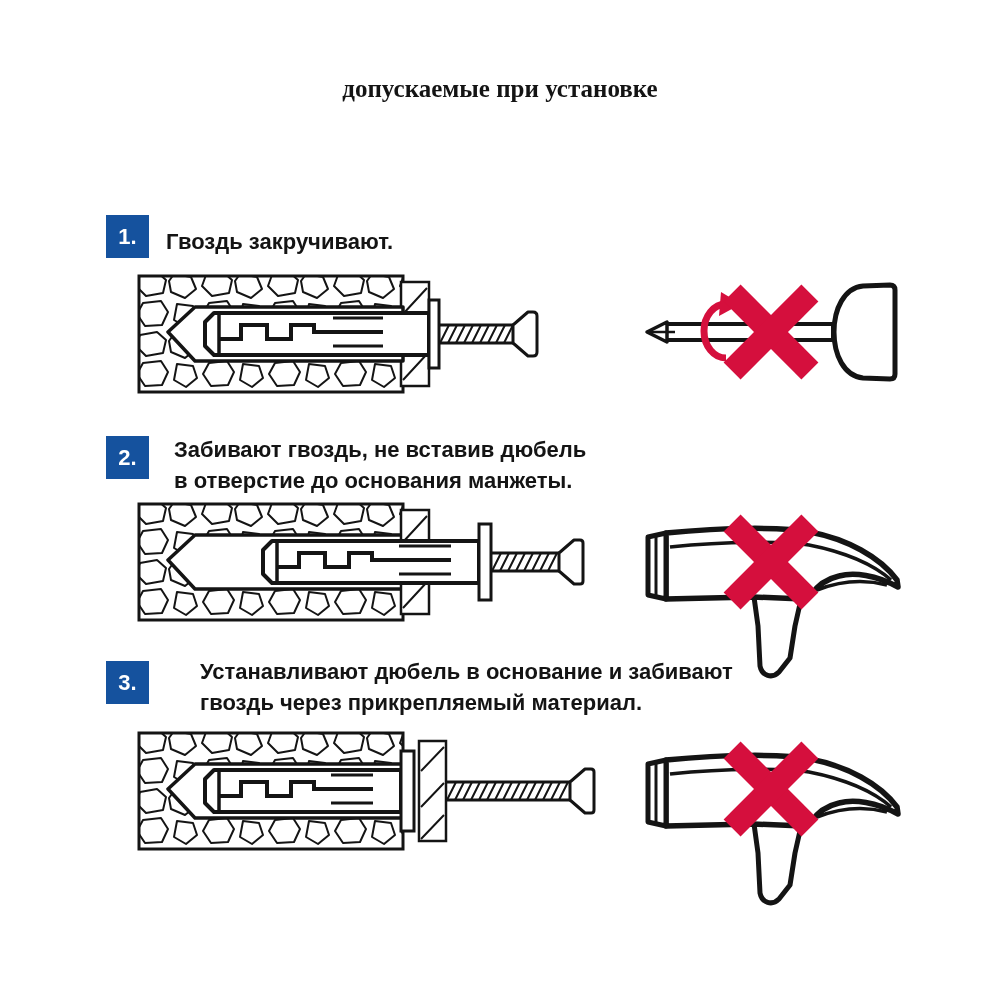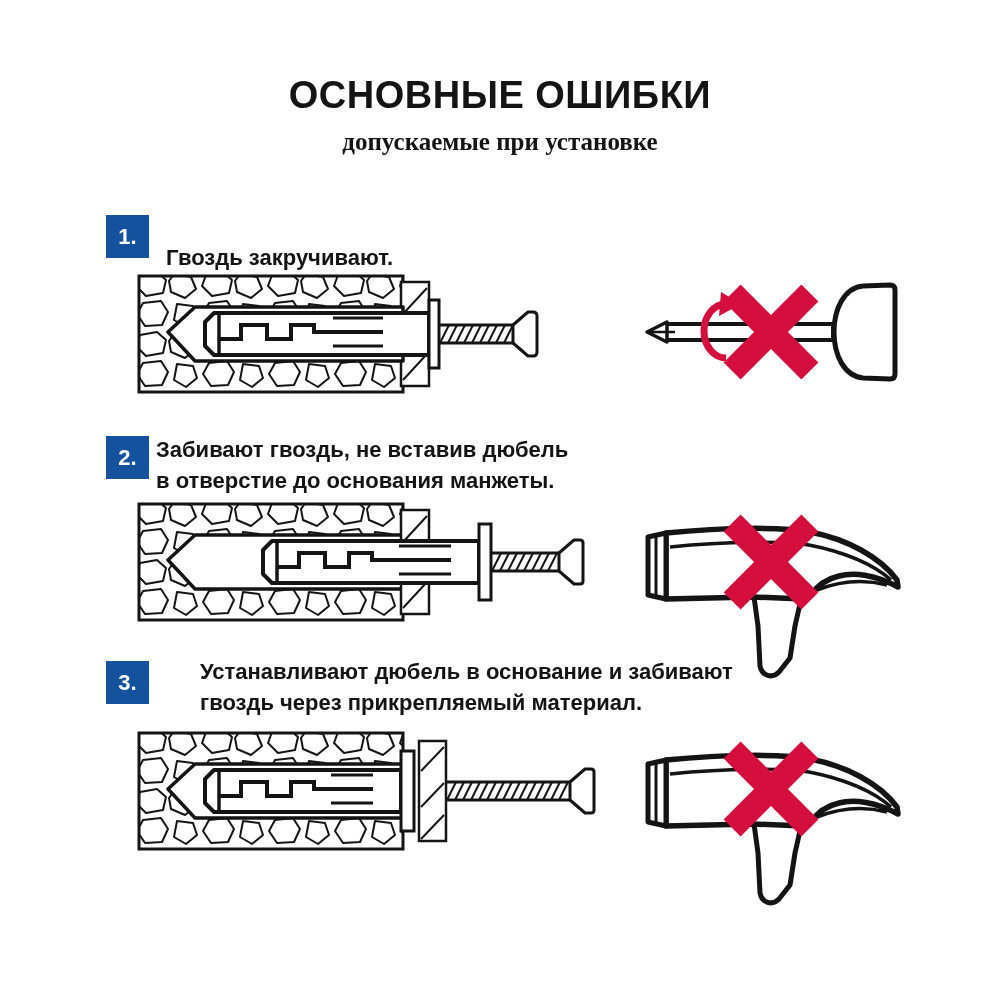--- a/index.html
+++ b/index.html
@@ -18,36 +18,35 @@
   .badge{
     position:absolute;width:43px;height:43px;background:var(--blue,#15529E);
     color:#fff;font-weight:700;font-size:22px;
     display:flex;align-items:center;justify-content:center;
   }
   .caption{
     position:absolute;font-size:22px;font-weight:700;line-height:31px;
     white-space:pre-line;max-width:560px;
   }
   .art{position:absolute;}
-  .b1{left:106px;top:215px;} .c1{left:166px;top:242px;}
-  .b2{left:106px;top:436px;} .c2{left:156px;top:434px;}
+  .b1{left:106px;top:215px;} .c1{left:166px;top:226px;}
+  .b2{left:106px;top:436px;} .c2{left:174px;top:434px;}
   .b3{left:106px;top:661px;} .c3{left:166px;top:656px;margin-left:34px;}
   .w1{left:133px;top:270px;} .t1{left:633px;top:272px;}
   .w2{left:133px;top:498px;} .t2{left:633px;top:500px;}
   .w3{left:133px;top:727px;} .t3{left:633px;top:727px;}
   svg .ink-s{stroke:var(--ink,#141414);fill:none;}
   svg .ink-sf{stroke:var(--ink,#141414);fill:#fff;}
   svg .red-fill{fill:var(--red,#D50F3D);}
   svg .red-stroke{stroke:var(--red,#D50F3D);fill:none;}
 </style>
 </head>
 <body>
 
 <div class="header">
-  <div class="title">ОСНОВНЫЕ ОШИБКИ</div>
   <div class="sub">допускаемые при установке</div>
 </div>
 
 <div class="badge b1">1.</div>
 <div class="caption c1">Гвоздь закручивают.</div>
 
 <svg class="art w1" width="480" height="130" viewBox="0 0 480 130">
   <defs>
     <pattern id="st1" width="66" height="60" patternUnits="userSpaceOnUse">
       <rect width="66" height="60" fill="#fff"></rect>

